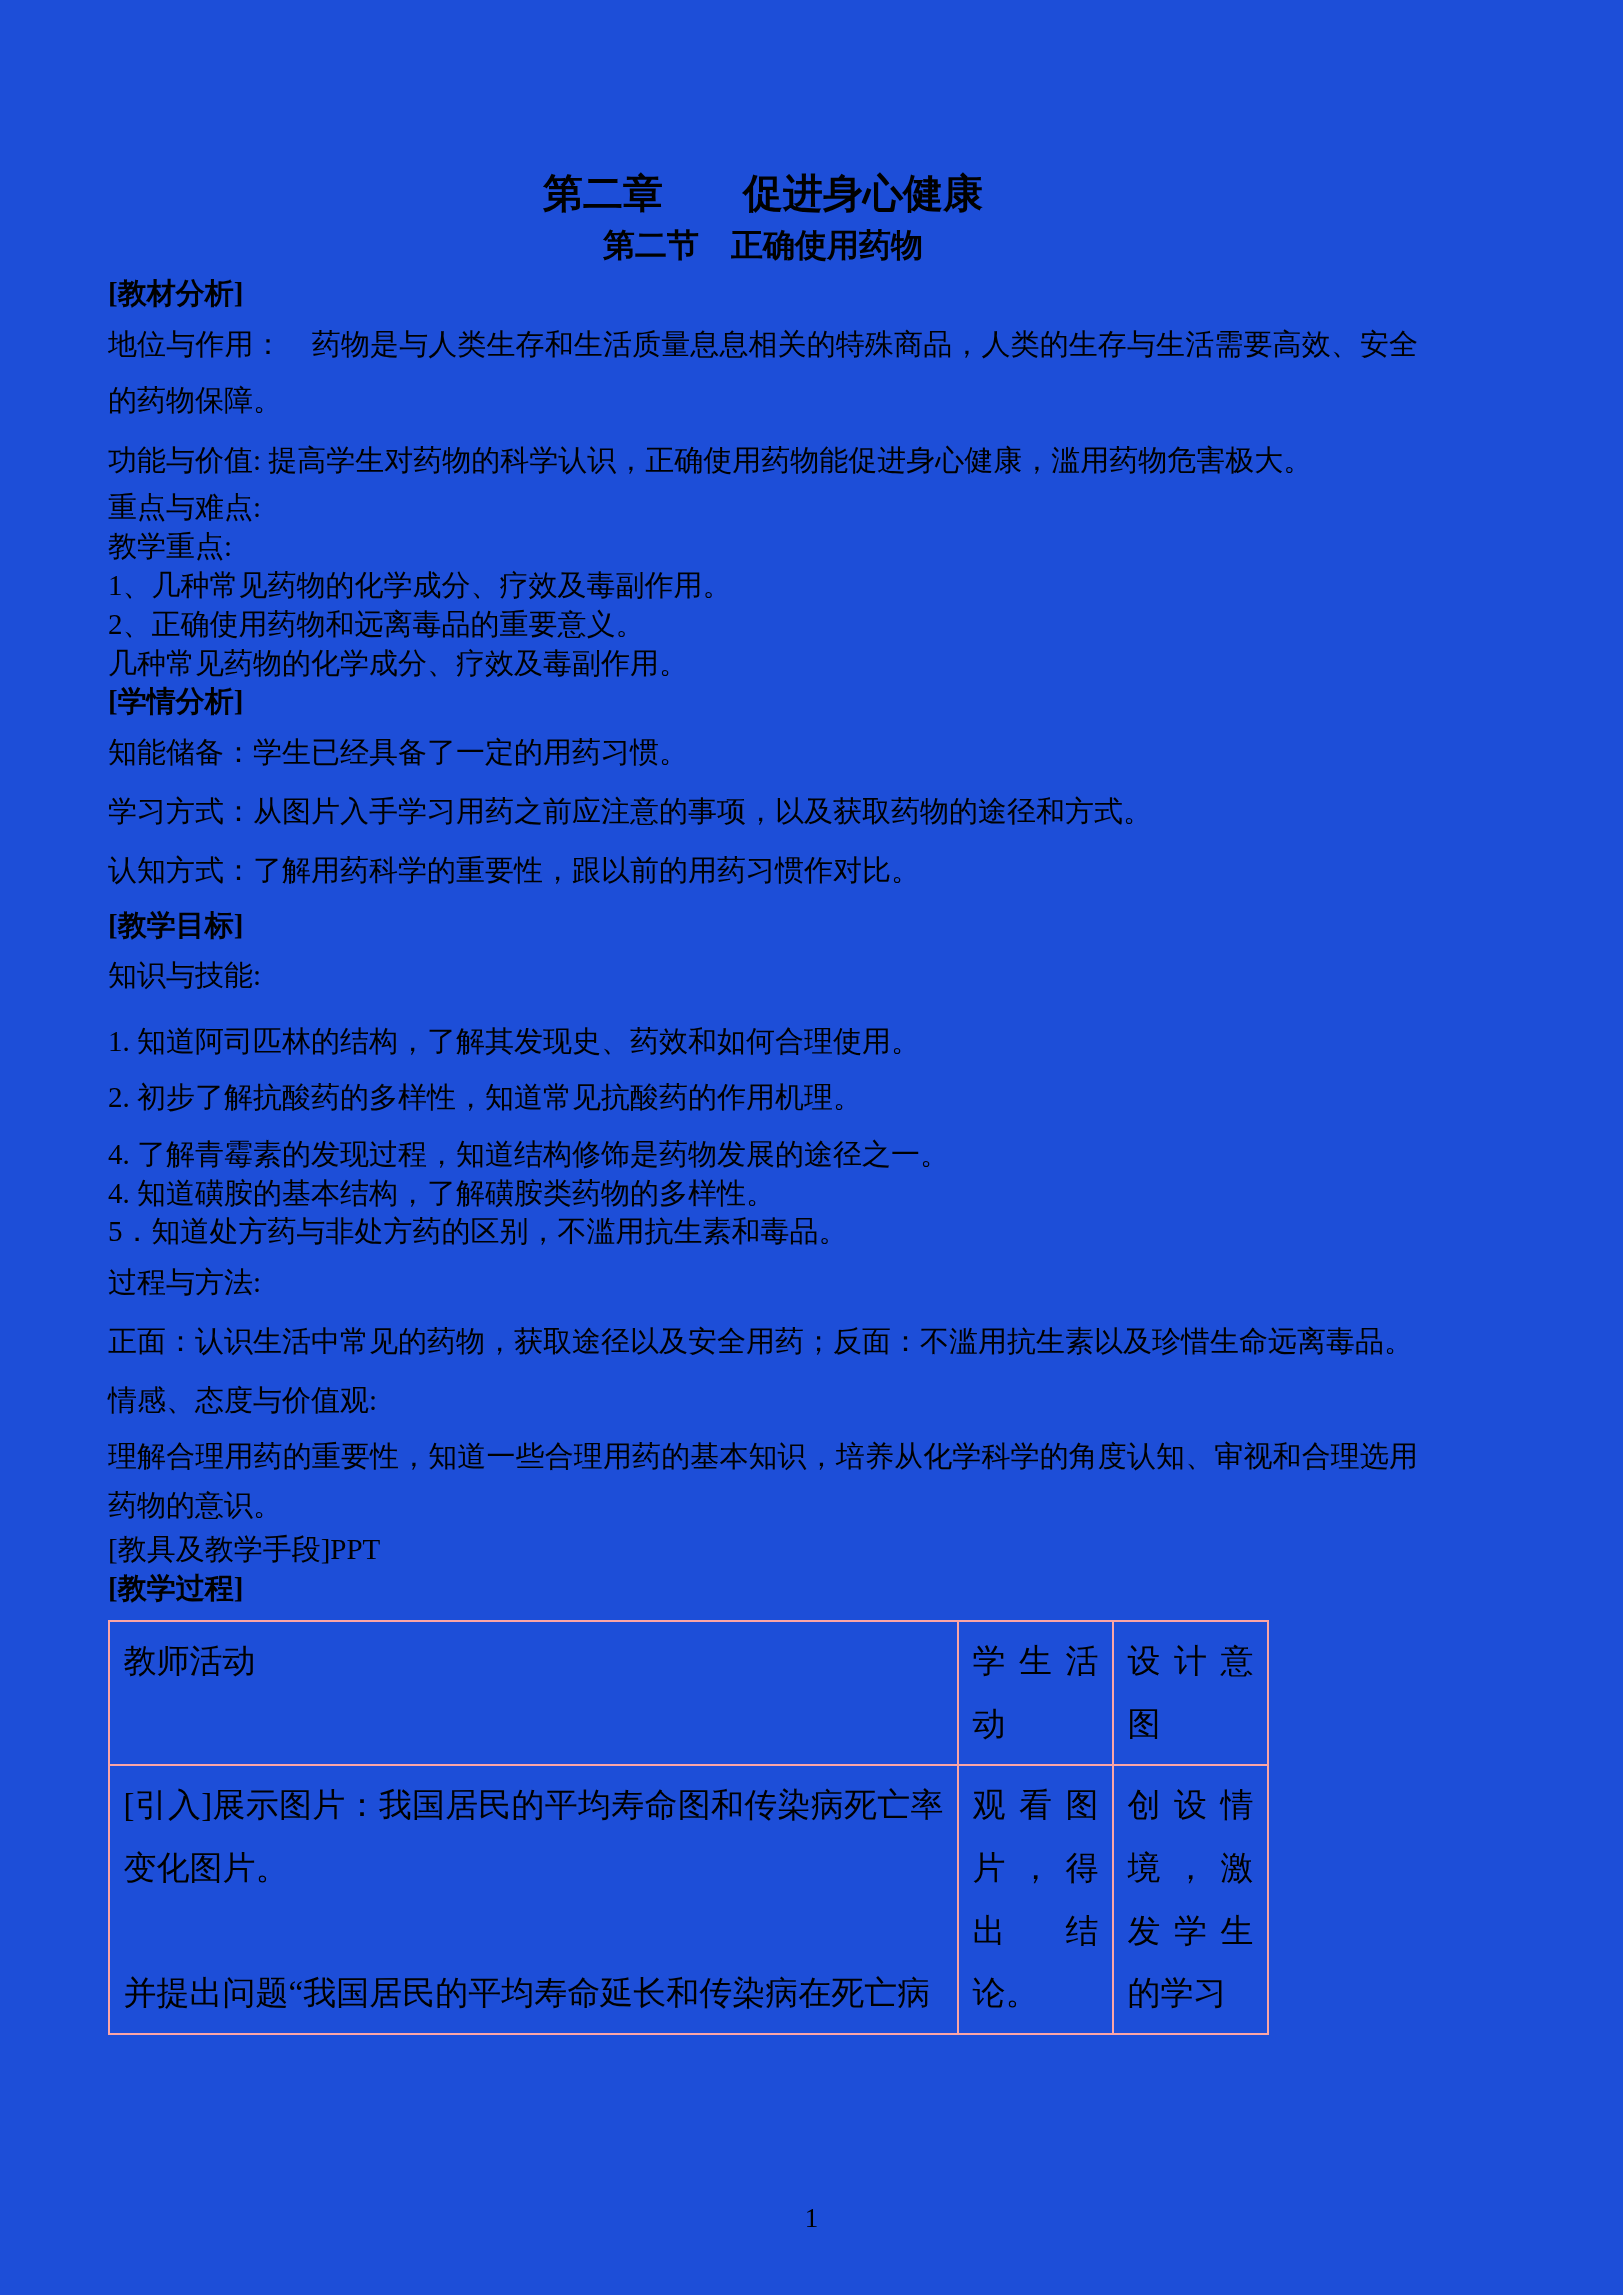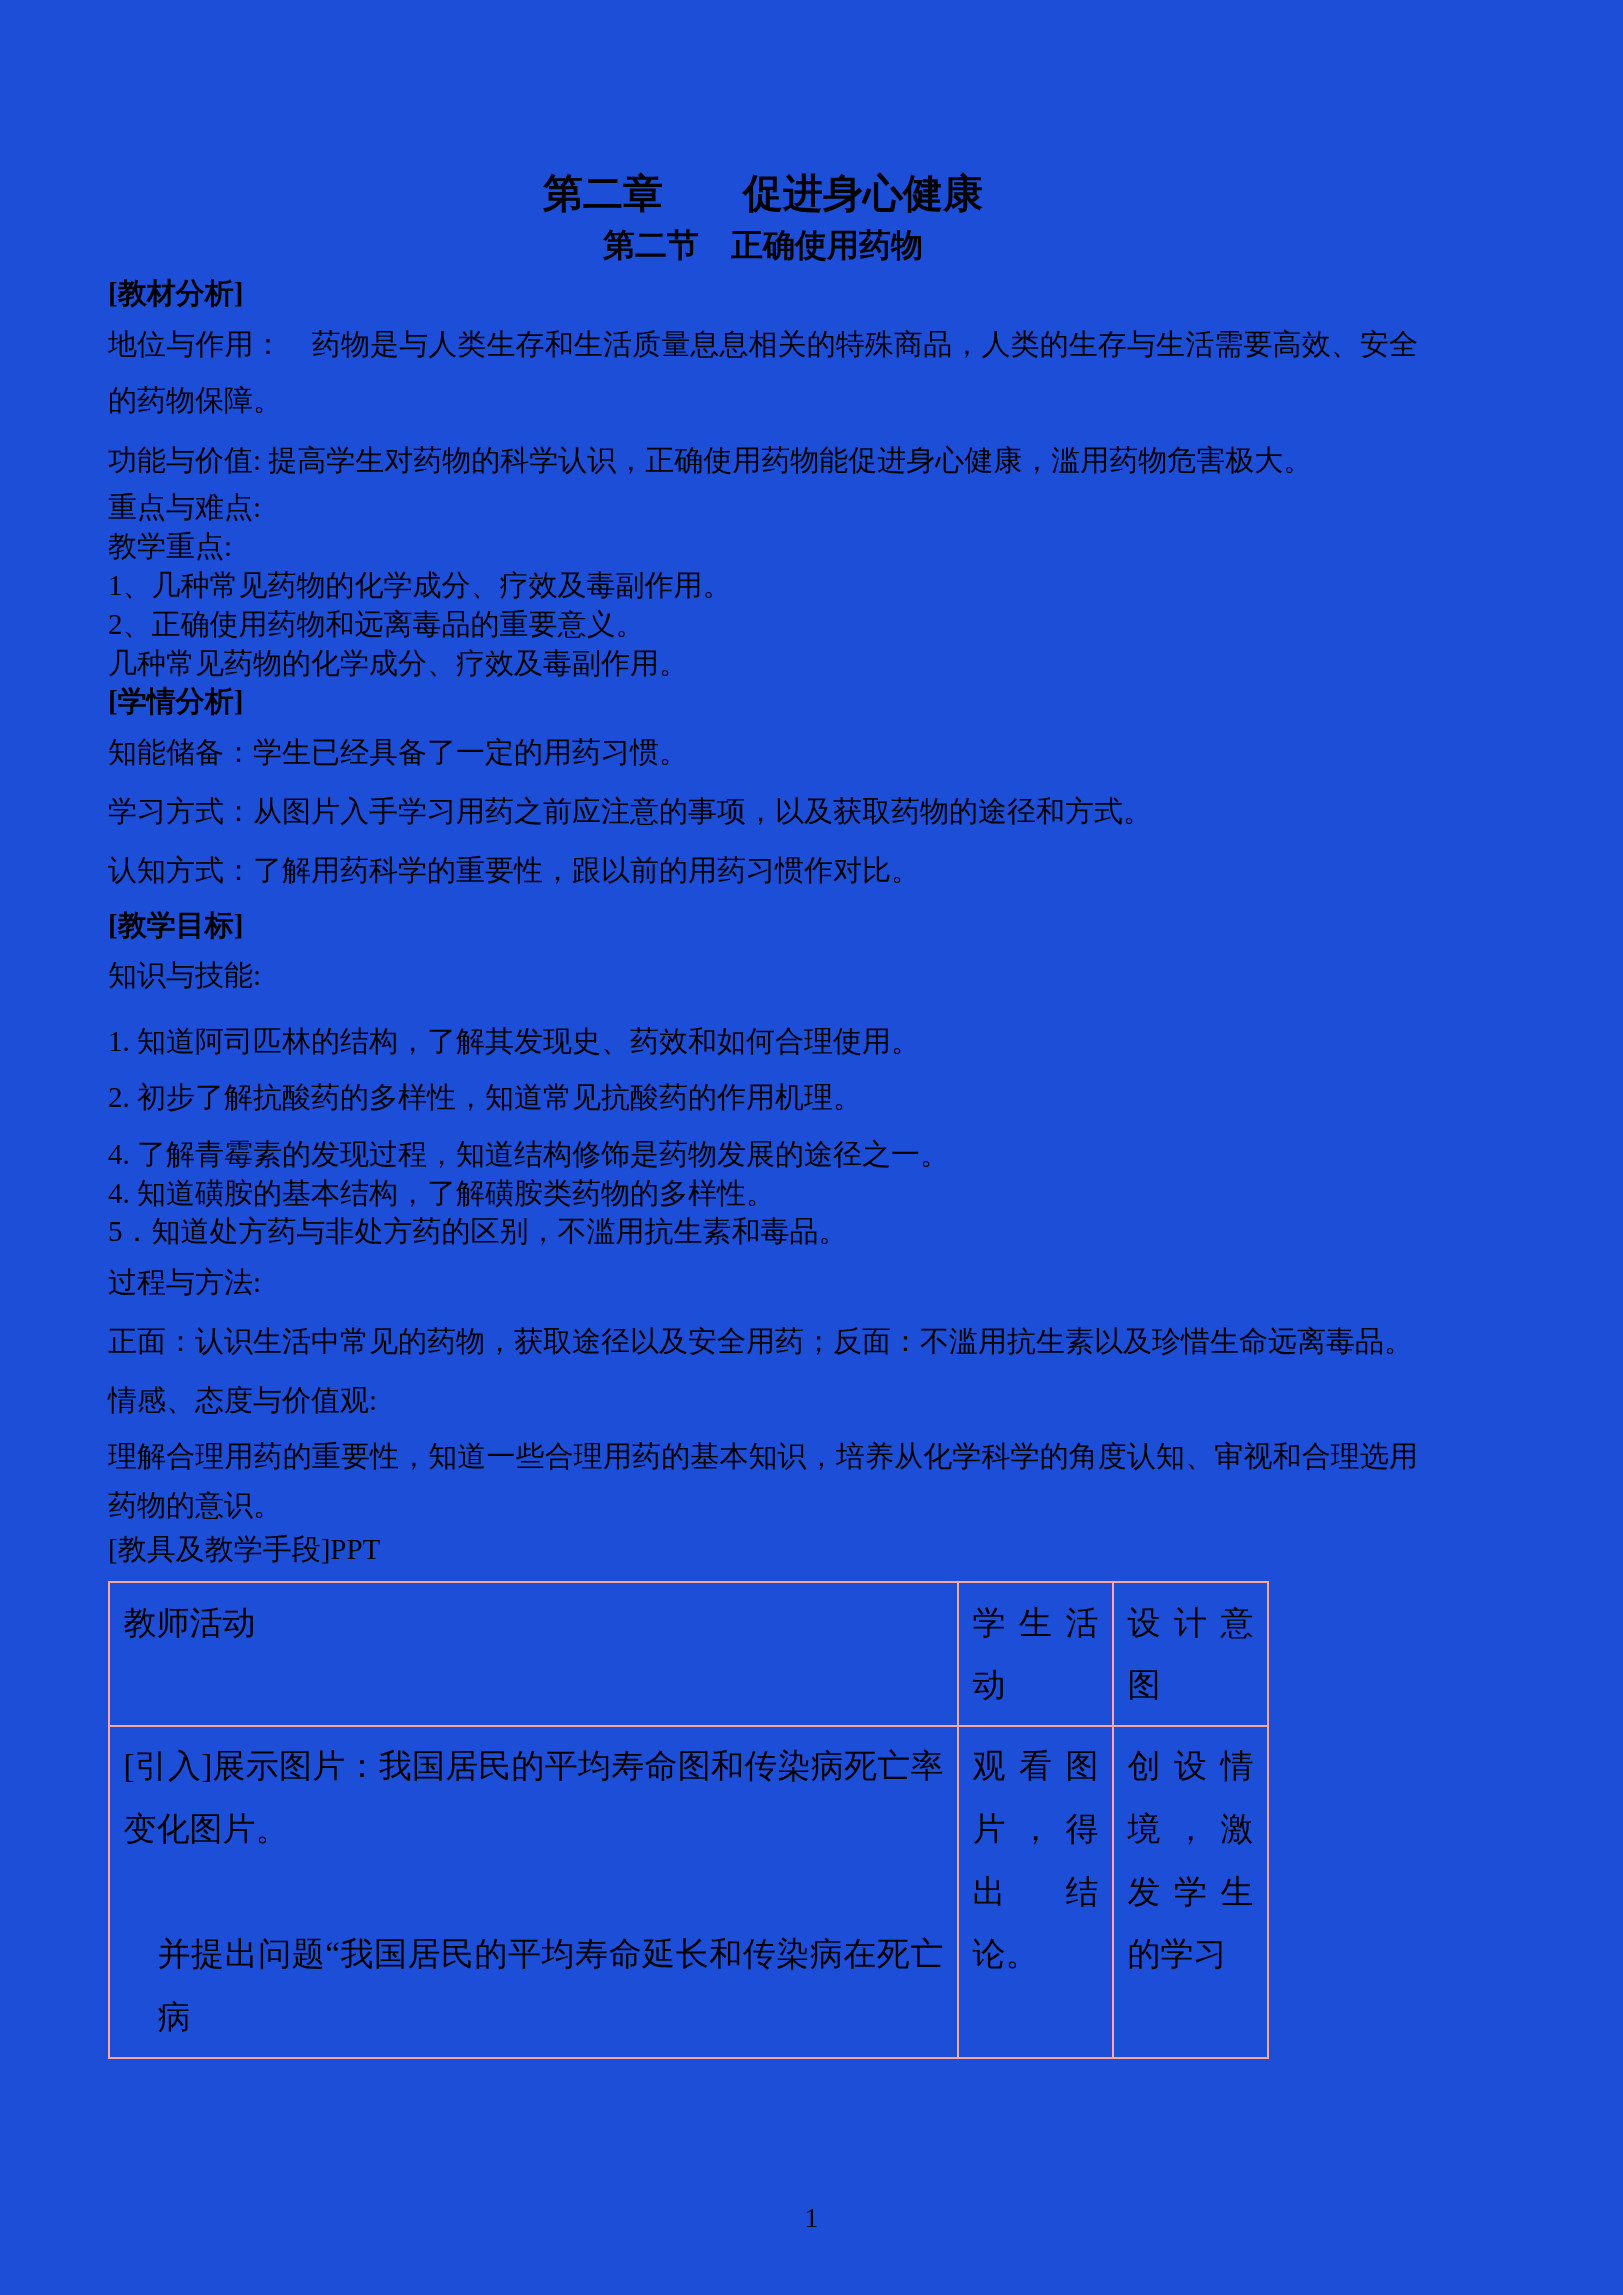--- a/index.html
+++ b/index.html
@@ -59,21 +59,21 @@
     border: 2px solid #fca5a5;
     vertical-align: top;
     padding: 8.2px 13.6px;
     line-height: 1.9;
     text-align: justify;
   }
   .col-teacher { width: 849px; }
   .col-student { width: 155px; }
   .col-design  { width: 155px; }
   .row-data td { height: 240px; }
-  .cell-gap { margin-top: 1.9em; margin-left: 34px; }
+  .cell-gap { margin-top: 1.9em; }
   .page-number {
     position: absolute;
     left: 0;
     right: 0;
     bottom: 63px;
     text-align: center;
     font-size: 27px;
     line-height: 1;
   }
 </style>
@@ -105,20 +105,21 @@
   <div class="obj-item spaced">2. 初步了解抗酸药的多样性，知道常见抗酸药的作用机理。</div>
   <div class="obj-item spaced">4. 了解青霉素的发现过程，知道结构修饰是药物发展的途径之一。</div>
   <div class="obj-item">4. 知道磺胺的基本结构，了解磺胺类药物的多样性。</div>
   <div class="obj-item">5．知道处方药与非处方药的区别，不滥用抗生素和毒品。</div>
   <div class="para">过程与方法:</div>
   <div class="para">正面：认识生活中常见的药物，获取途径以及安全用药；反面：不滥用抗生素以及珍惜生命远离毒品。</div>
   <div class="para">情感、态度与价值观:</div>
   <div class="para" style="line-height:1.7;">理解合理用药的重要性，知道一些合理用药的基本知识，培养从化学科学的角度认知、审视和合理选用药物的意识。</div>
   <div class="tight">[教具及教学手段]PPT</div>
 
+  <div class="sec-header" style="margin-top:0;">[教学过程]</div>
 
   <table class="lesson-table">
     <colgroup>
       <col class="col-teacher">
       <col class="col-student">
       <col class="col-design">
     </colgroup>
     <tbody>
       <tr class="row-header">
         <td>教师活动</td>

